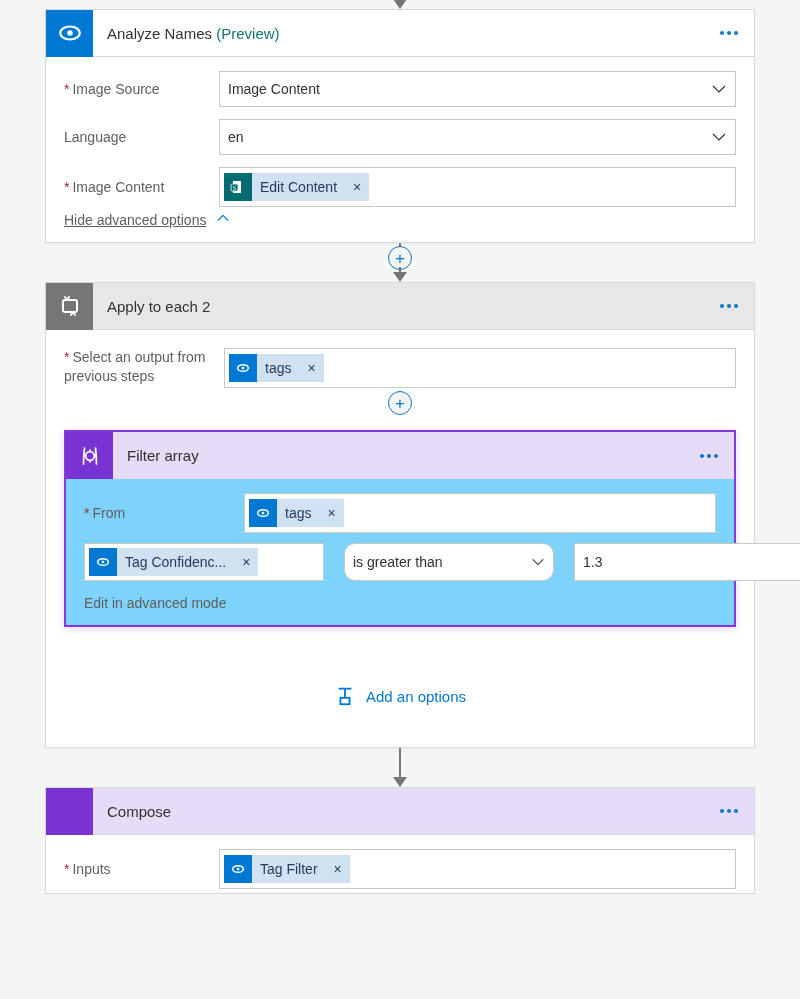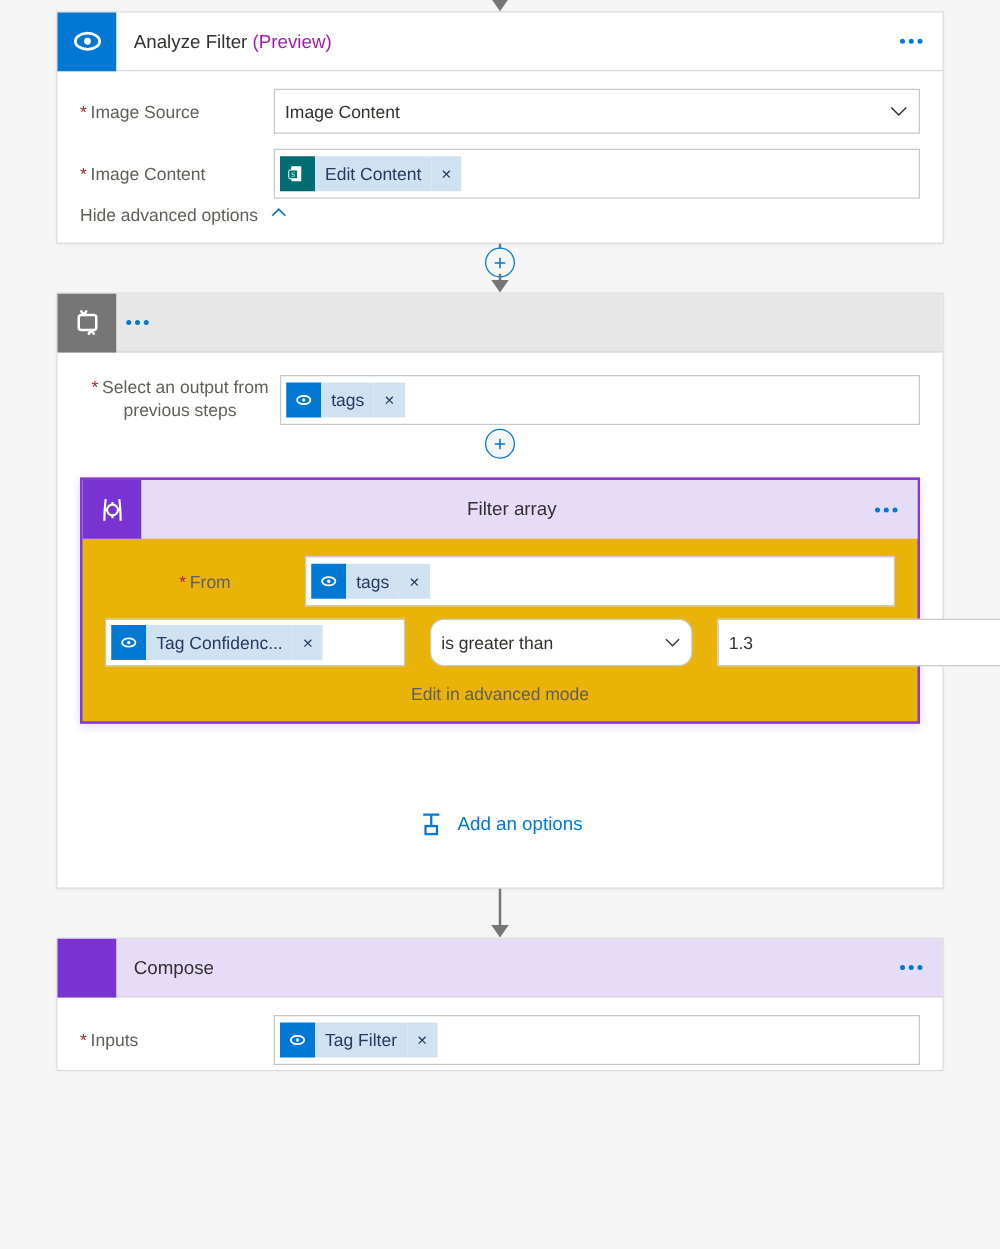--- a/index.html
+++ b/index.html
@@ -53,56 +53,56 @@
     border-bottom:1px solid var(--border-light);
   }
   .brick{
     width:47px;height:47px;flex:0 0 47px;
     display:flex;align-items:center;justify-content:center;color:white;
   }
   .brick-blue{background:var(--ms-blue);}
   .brick-gray{background:var(--loop-icon);}
   .brick-purple{background:var(--purple);}
   .card-title{padding-left:14px;flex:1;font-size:15px;}
-  .preview{color:#a21caf;}
+  .preview{color:#0f766e;}
   .menu{padding:0 16px 0 8px;cursor:pointer;}
   .menu-dots{display:flex;gap:3px;}
   .menu-dots span{width:4px;height:4px;border-radius:50%;background:var(--ms-blue);}
   .card-body{padding:14px 18px;}
   .row{display:flex;align-items:center;margin-bottom:12px;}
   .lbl{width:155px;flex:0 0 155px;color:var(--muted);}
   .req::before{content:"*";color:var(--required);margin-right:3px;}
   .fld{
     flex:1;border:1px solid var(--border);height:36px;
     display:flex;align-items:center;padding:0 8px;background:#fff;
     position:relative;
   }
   .fld-select{justify-content:space-between;cursor:pointer;}
   .chevron{color:#323130;}
   .chevron svg{display:block;}
-  .link-row{display:flex;align-items:center;gap:10px;margin-top:2px;color:var(--muted);cursor:pointer;}
+  .link-row{display:flex;align-items:center;gap:10px;margin-top:2px;color:var(--muted);cursor:pointer;text-decoration:underline;}
   .link-row .caret{color:var(--ms-blue);}
   .token{
     display:inline-flex;align-items:stretch;height:28px;
     font-size:14px;margin:2px 4px 2px 0;
   }
   .token-icon{width:28px;display:flex;align-items:center;justify-content:center;color:#fff;}
   .token-icon.blue{background:var(--ms-blue);}
   .token-icon.sp{background:var(--sp-green);}
   .token-body{background:var(--token-bg);display:flex;align-items:center;padding:0 8px;color:#243a5e;white-space:nowrap;}
   .token-x{background:var(--token-bg);display:flex;align-items:center;padding:0 8px;color:#243a5e;cursor:pointer;}
   .sub-card{
-    margin:11px 0;border:2px solid var(--purple-border);
+    margin:0 0;border:2px solid var(--purple-border);
     box-shadow:0 2px 8px rgba(120,51,210,.2);
-    background:#eab308;
+    background:#7dd3fc;
   }
   .sub-header{
     display:flex;align-items:center;height:47px;background:var(--purple-header);
   }
-  .loop-body{padding:18px;text-align:center;}
+  .loop-body{padding:18px;}
   .loop-top-row{display:flex;align-items:flex-start;margin-bottom:6px;}
   .loop-lbl{width:160px;flex:0 0 160px;color:var(--muted);line-height:1.35;}
   .filter-body{padding:14px 18px;}
   .filter-row2{display:flex;gap:20px;align-items:stretch;margin-top:10px;}
   .fld-small{border:1px solid var(--border);height:38px;display:flex;align-items:center;padding:0 8px;background:#fff;}
   .fld-val{flex:0 0 240px;}
   .fld-op{flex:0 0 210px;justify-content:space-between;cursor:pointer;border-radius:11px;}
   .fld-num{flex:0 0 230px;}
   .edit-link{margin-top:14px;color:var(--muted);cursor:pointer;font-size:14px;}
   .gap{height:50px;}
@@ -130,36 +130,47 @@
 
   <div class="card">
     <div class="card-header">
       <div class="brick brick-blue">
         <svg class="eye-svg" width="26" height="26" viewBox="0 0 24 24" fill="none" stroke="white" stroke-width="2">
           <ellipse cx="12" cy="12" rx="9" ry="6"></ellipse>
             <circle cx="12" cy="12" r="2.5" fill="white" stroke="none"></circle>
         </svg>
       </div>
       <div class="card-title">
-        <span>Analyze Filter</span>
+        <span>Analyze Names</span>
         <span class="preview">(Preview)</span>
       </div>
       <div class="menu">
         <div class="menu-dots">
             <span></span>
             <span></span>
             <span></span>
           </div>
       </div>
     </div>
     <div class="card-body">
       <div class="row">
         <div class="lbl req">Image Source</div>
         <div class="fld fld-select">
           <span>Image Content</span>
+          <span class="chevron">
+            <svg width="16" height="16" viewBox="0 0 16 16">
+                <path d="M2 5 L8 11 L14 5" fill="none" stroke="#323130" stroke-width="1.2"></path>
+              </svg>
+          </span>
+        </div>
+      </div>
+      <div class="row">
+        <div class="lbl">Language</div>
+        <div class="fld fld-select">
+          <span>en</span>
           <span class="chevron">
             <svg width="16" height="16" viewBox="0 0 16 16">
                 <path d="M2 5 L8 11 L14 5" fill="none" stroke="#323130" stroke-width="1.2"></path>
               </svg>
           </span>
         </div>
       </div>
       <div class="row" style="margin-bottom:4px;">
         <div class="lbl req">Image Content</div>
         <div class="fld" style="padding:3px 4px;height:auto;">
@@ -196,20 +207,21 @@
 
   <div class="card">
     <div class="card-header gray-header">
       <div class="brick brick-gray">
         <svg class="loop-svg" width="24" height="24" viewBox="0 0 24 24" fill="none" stroke="white" stroke-width="2">
           <rect x="5" y="6" width="14" height="12" rx="2"></rect>
           <path d="M9 6 L7 3 M9 6 L11 3" stroke-linecap="round"></path>
           <path d="M15 18 L13 21 M15 18 L17 21" stroke-linecap="round"></path>
         </svg>
       </div>
+      <div class="card-title">Apply to each 2</div>
       <div class="menu">
         <div class="menu-dots">
             <span></span>
             <span></span>
             <span></span>
           </div>
       </div>
     </div>
     <div class="loop-body">
       <div class="loop-top-row">

